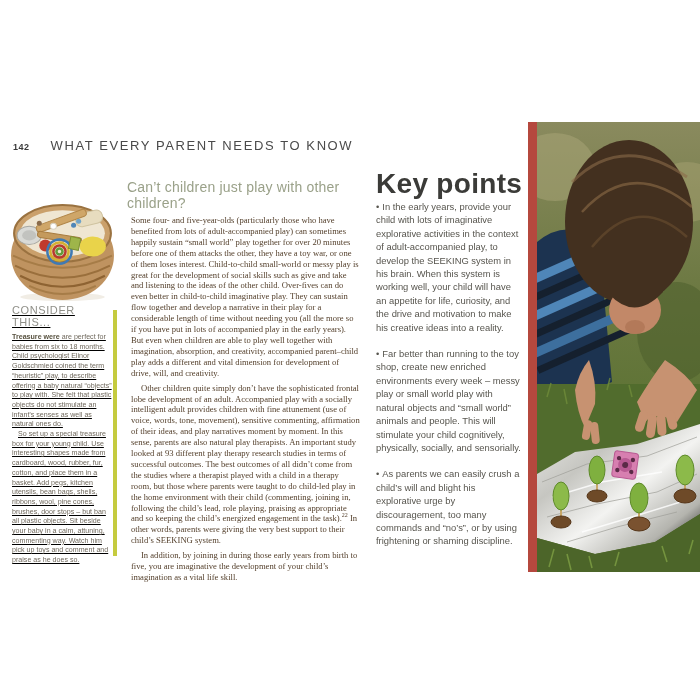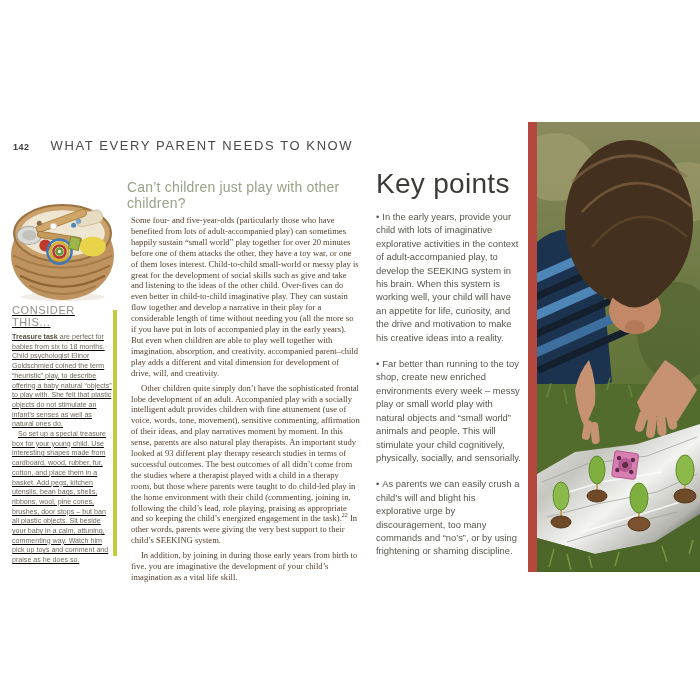--- a/index.html
+++ b/index.html
@@ -21,21 +21,21 @@
   .green-rule{position:absolute;left:113px;top:310px;width:4px;height:246px;}
   
   .main-col{position:absolute;left:127px;top:179px;width:237px;}
   .main-heading{font-size:14px;font-weight:400;letter-spacing:.2px;color:#9aa189;margin:0 0 4px 0;}
   .main-col p{margin:4px;font-family:"Liberation Serif",serif;font-size:8.6px;line-height:10.9px;
               color:#55412d;text-align:left;}
   .main-col p.indent{text-indent:10px;}
   .main-col sup{font-size:6px;line-height:0;}
   
   .keypoints{position:absolute;left:376px;top:168px;width:150px;}
-  .kp-title{font-size:28px;font-weight:400;letter-spacing:.3px;color:#3b3b38;margin:0 0 10px 0;}
+  .kp-title{font-size:28px;font-weight:700;letter-spacing:.3px;color:#3b3b38;margin:0 0 0 0;}
   .kp-bullet{margin:0 4px 13px 0;font-size:9.4px;line-height:13.4px;color:#57554e;}
   .kp-dot{margin-right:3px;}
   
   .red-bar{position:absolute;left:528px;top:122px;width:9px;height:450px;}
   .child-photo{position:absolute;left:537px;top:122px;width:163px;height:450px;}
   svg{display:block;}
 </style>
 </head>
 <body>
 
@@ -78,21 +78,21 @@
         </g>
       <circle cx="66" cy="32" r="2.5" fill="#4f86b8"></circle>
       <circle cx="71" cy="28" r="2.5" fill="#6fa3c9"></circle>
       <circle cx="46" cy="33" r="3" fill="#ffffff" stroke="#d8d2c2"></circle>
       <circle cx="32" cy="30" r="2.5" fill="#8a6b4a"></circle>
     </svg>
   </div>
 
   <div class="sidebar">
     <h3 class="sidebar-heading">CONSIDER THIS...</h3>
-    <p><strong>Treasure task</strong><span> are perfect for babies from six to 18 months. Child psychologist Elinor Goldschmied coined the term “heuristic” play, to describe offering a baby natural “objects” to play with. She felt that plastic objects do not stimulate an infant’s senses as well as natural ones do.</span></p>
+    <p><strong>Treasure were</strong><span> are perfect for babies from six to 18 months. Child psychologist Elinor Goldschmied coined the term “heuristic” play, to describe offering a baby natural “objects” to play with. She felt that plastic objects do not stimulate an infant’s senses as well as natural ones do.</span></p>
     <p class="indent">So set up a special treasure box for your young child. Use interesting shapes made from cardboard, wood, rubber, fur, cotton, and place them in a basket. Add pegs, kitchen utensils, bean bags, shells, ribbons, wool, pine cones, brushes, door stops – but ban all plastic objects. Sit beside your baby in a calm, attuning, commenting way. Watch him pick up toys and comment and praise as he does so.</p>
   </div>
 
   <div class="green-rule" style="background:#c5cb3f"></div>
 
   <div class="main-col">
     <h2 class="main-heading">Can’t children just play with other children?</h2>
     <p>Some four- and five-year-olds (particularly those who have benefited from lots of adult-accompanied play) can sometimes happily sustain “small world” play together for over 20 minutes before one of them attacks the other, they have a toy war, or one of them loses interest. Child-to-child small-world or messy play is great for the development of social skills such as give and take and listening to the ideas of the other child. Over-fives can do even better in child-to-child imaginative play. They can sustain flow together and develop a narrative in their play for a considerable length of time without needing you (all the more so if you have put in lots of accompanied play in the early years). But even when children are able to play well together with imagination, absorption, and creativity, accompanied parent–child play adds a different and vital dimension for development of drive, will, and creativity.</p>
     <p class="indent"><span>Other children quite simply don’t have the sophisticated frontal lobe development of an adult. Accompanied play with a socially intelligent adult provides children with fine attunement (use of voice, words, tone, movement), sensitive commenting, affirmation of their ideas, and play narratives moment by moment. In this sense, parents are also natural play therapists. An important study looked at 93 different play therapy research studies in terms of successful outcomes. The best outcomes of all didn’t come from the studies where a therapist played with a child in a therapy room, but those where parents were taught to do child-led play in the home environment with their child (commenting, joining in, following the child’s lead, role playing, praising as appropriate and so keeping the child’s energized engagement in the task).</span><sup>22</sup><span> In other words, parents were giving the very best support to their child’s SEEKING system.</span></p>
     <p class="indent">In addition, by joining in during those early years from birth to five, you are imaginative the development of your child’s imagination as a vital life skill.</p>

